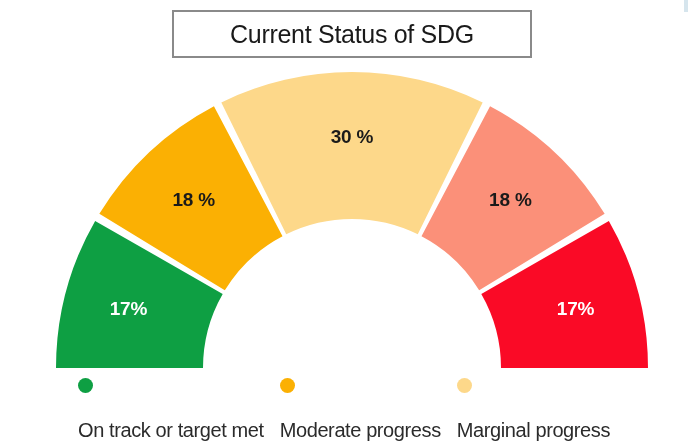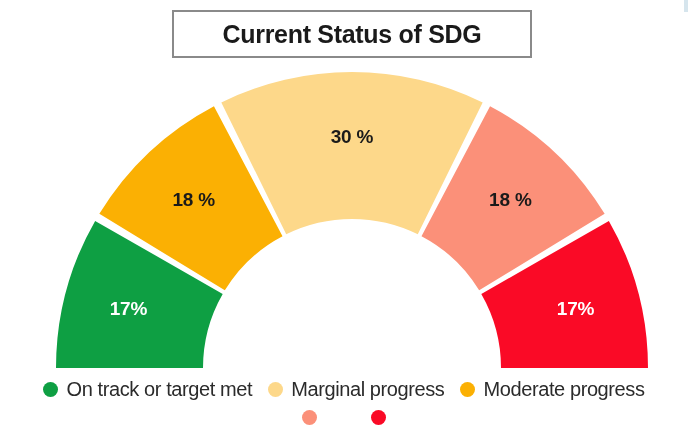--- a/index.html
+++ b/index.html
@@ -34,21 +34,21 @@
     border: 2px solid #8a8a8a;
     background: #ffffff;
     box-sizing: border-box;
     display: flex;
     align-items: center;
     justify-content: center;
   }
   #title-text {
     font-family: "Liberation Sans", sans-serif;
     font-size: 25px;
-    font-weight: bold;
+    font-weight: normal;
     color: #1a1a1a;
     letter-spacing: -0.3px;
     white-space: nowrap;
   }
 
   
   #gauge-svg {
     position: absolute;
     left: 0;
     top: 0;
@@ -74,23 +74,22 @@
     display: flex;
     flex-direction: row;
     align-items: center;
     justify-content: center;
     width: 100%;
   }
   .legend-row-1 { gap: 16px; }
   .legend-row-2 { gap: 54px; margin-top: 9px; }
   .legend-item {
     display: flex;
-    flex-direction: row;
-    align-items: center;
-    gap: 8px;
+    flex-direction: column;
+    gap: 26px;
     white-space: nowrap;
   }
   .legend-dot {
     width: 15px;
     height: 15px;
     border-radius: 50%;
     flex: 0 0 auto;
   }
   .legend-label {
     font-family: "Liberation Sans", sans-serif;
@@ -136,26 +135,26 @@
       </g>
   </svg>
 
   <div id="legend">
     <div class="legend-row legend-row-1">
         <div class="legend-item">
           <span class="legend-dot" style="background: rgb(14, 159, 67);"></span>
           <span class="legend-label">On track or target met</span>
         </div>
         <div class="legend-item">
+          <span class="legend-dot" style="background: rgb(251, 176, 3);"></span>
+          <span class="legend-label">Moderate progress</span>
+        </div>
+        <div class="legend-item">
           <span class="legend-dot" style="background: rgb(253, 216, 138);"></span>
           <span class="legend-label">Marginal progress</span>
-        </div>
-        <div class="legend-item">
-          <span class="legend-dot" style="background: rgb(251, 176, 3);"></span>
-          <span class="legend-label">Moderate progress</span>
         </div>
       </div>
     <div class="legend-row legend-row-2">
         <div class="legend-item">
           <span class="legend-dot" style="background: rgb(251, 144, 121);"></span>
         </div>
         <div class="legend-item">
           <span class="legend-dot" style="background: rgb(250, 10, 38);"></span>
         </div>
       </div>

